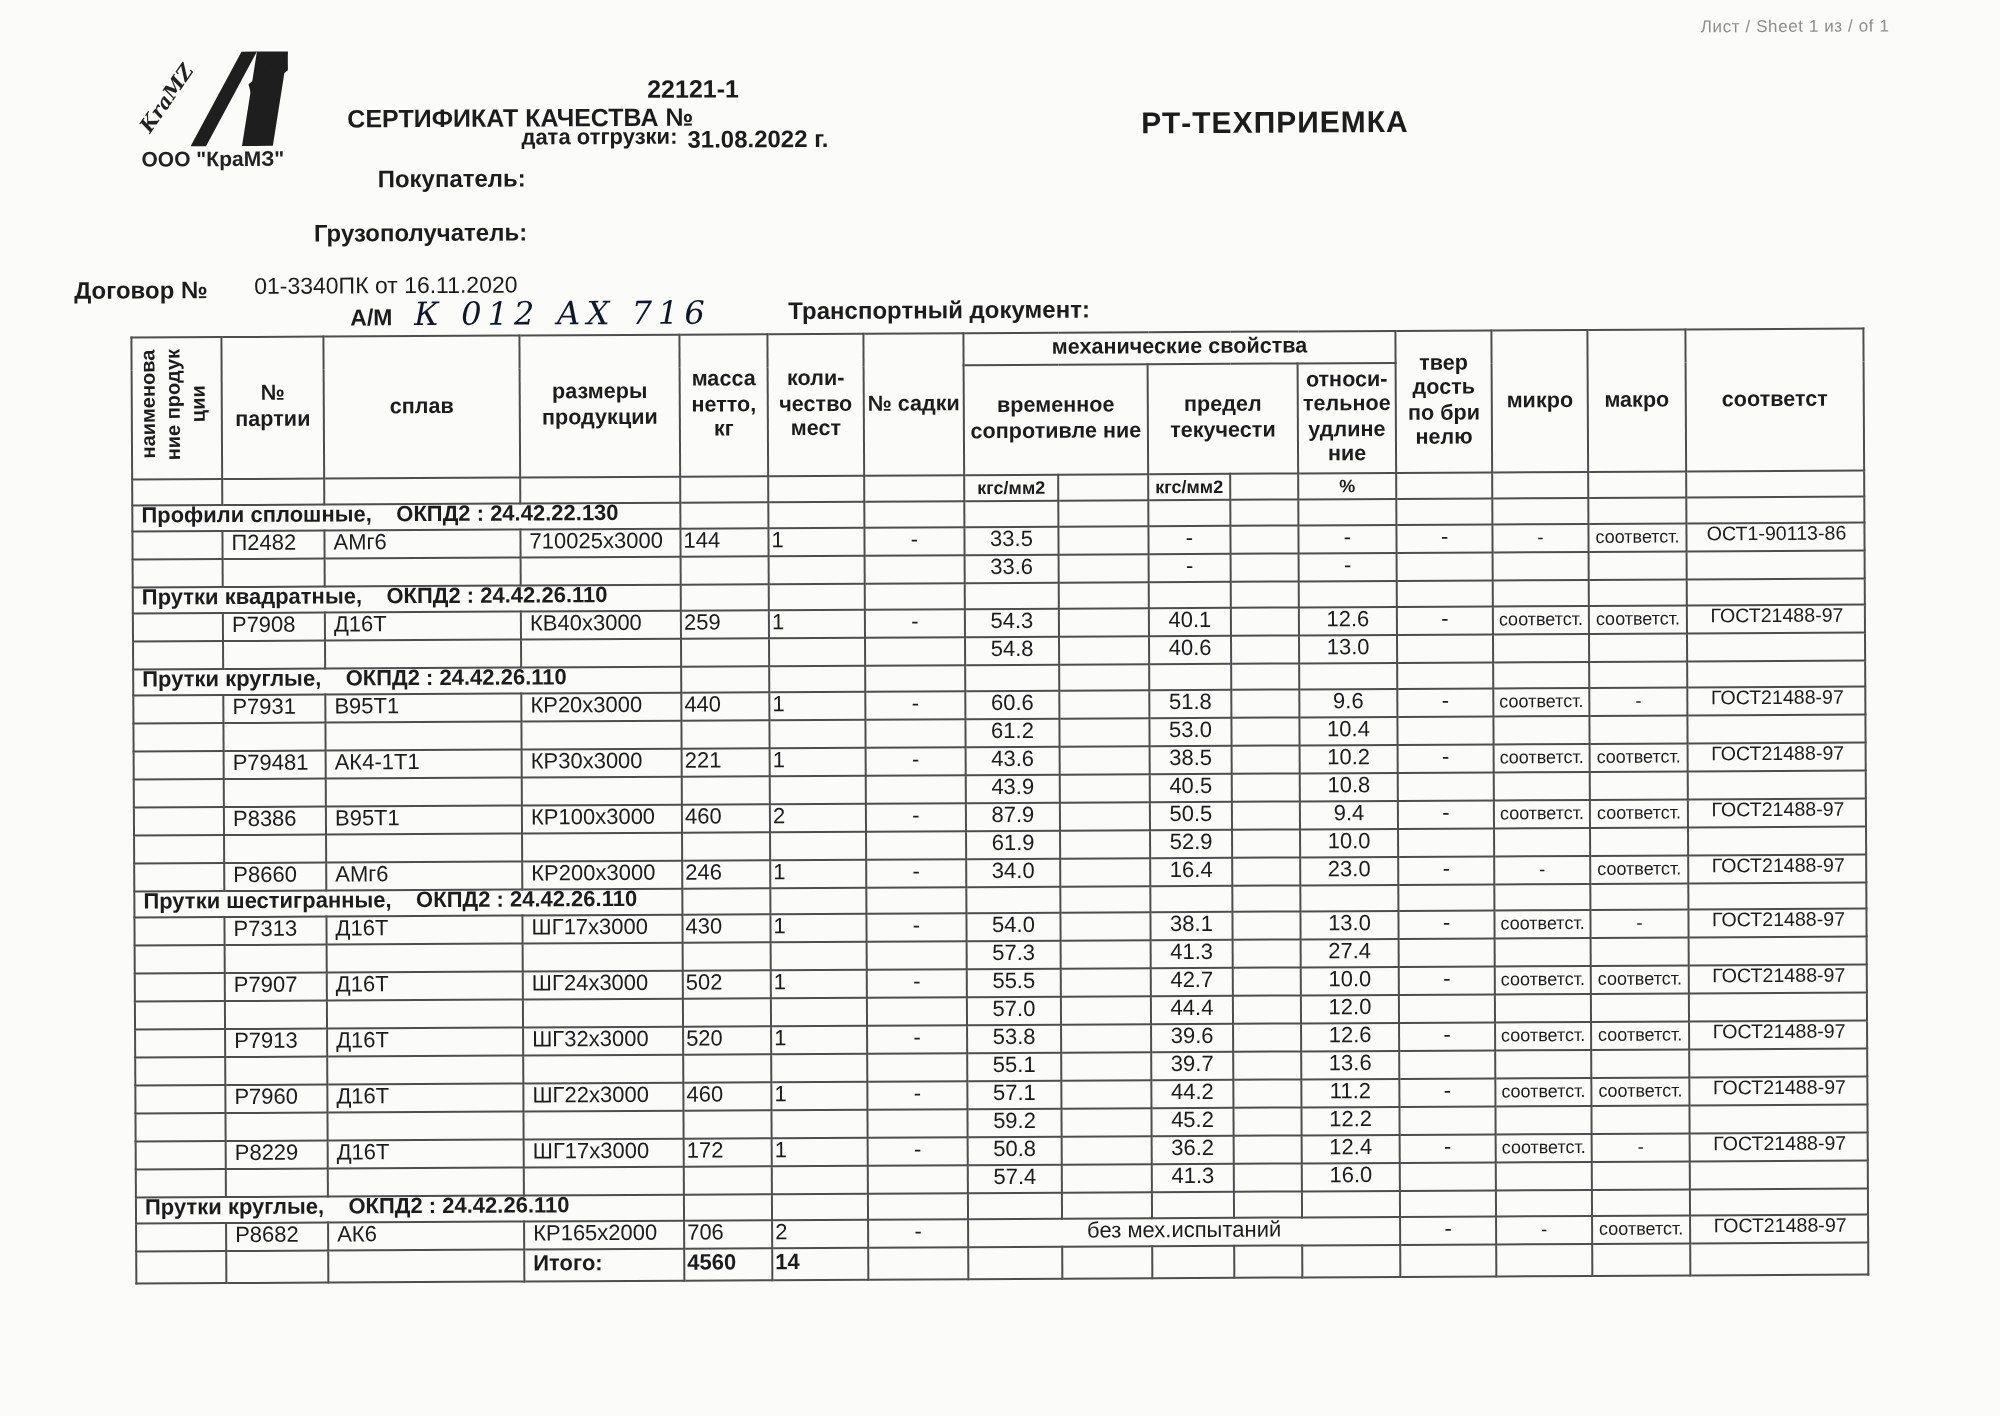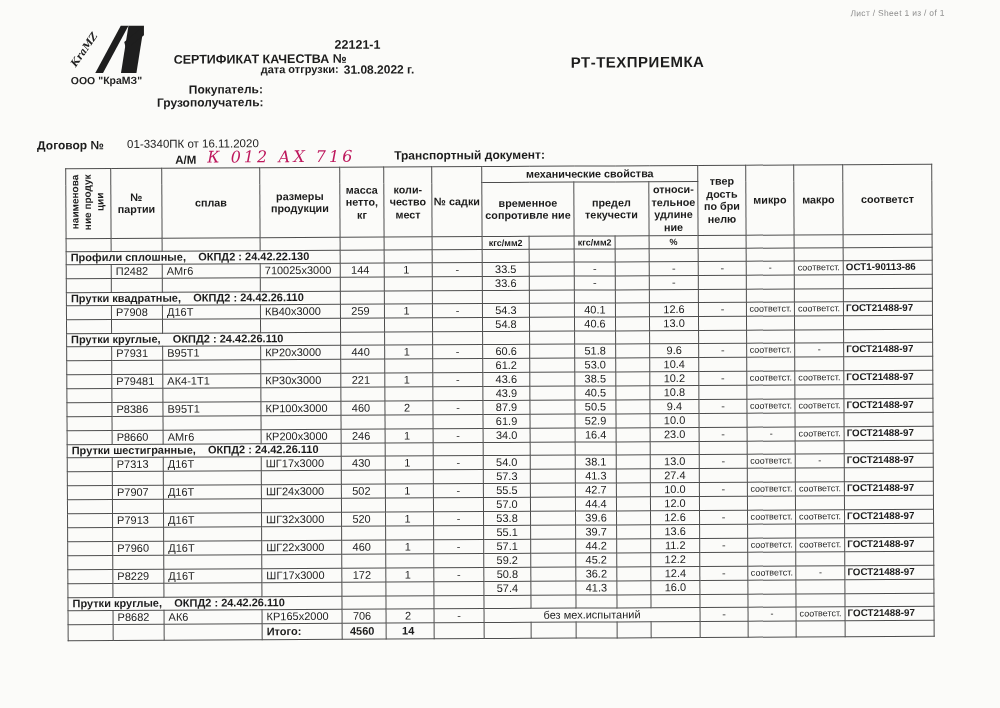--- a/index.html
+++ b/index.html
@@ -23,33 +23,33 @@
   .logo{left:68px;top:16px;width:120px;height:72px;}
   .logo svg{position:absolute;left:20px;top:2px;}
   .logo-brand{
     position:absolute;left:-2px;top:26px;
     font-family:"DejaVu Serif",serif;font-style:italic;font-weight:bold;
     font-size:10px;transform:rotate(-55deg);color:#222;
   }
   .logo-company{position:absolute;left:4px;top:56px;font-size:10.5px;font-weight:bold;color:#222;}
 
   .title-label{left:175px;top:37px;font-size:12.5px;margin-top:14px;}
-  .title-number{left:336px;top:37px;font-size:12.5px;}
+  .title-number{left:325px;top:37px;font-size:12.5px;}
   .ship-label{left:262px;top:62px;font-size:11px;}
   .ship-value{left:345px;top:62px;font-size:12px;text-align:right;}
   .buyer{left:190px;top:81px;font-size:12px;}
-  .consignee{left:158px;top:94px;font-size:12px;}
+  .consignee{left:158px;top:108px;font-size:12px;}
   .acceptance{left:572px;top:54px;font-size:15px;letter-spacing:.5px;}
   .contract-label{left:38px;top:136px;font-size:12px;}
   .contract-value{left:128px;top:136px;font-size:11.5px;}
   .vehicle-label{left:176px;top:152px;font-size:11.5px;}
   .vehicle-value{
     left:208px;top:146px;
     font-family:"DejaVu Serif",serif;font-style:italic;
-    font-size:16px;letter-spacing:3px;color:#be185d;
+    font-size:16px;letter-spacing:3px;color:#0f172a;
   }
   .transport-label{left:395px;top:148px;font-size:12px;}
 
   
   .cert-table{
     position:absolute;left:66px;top:166px;width:866px;
     border-collapse:collapse;table-layout:fixed;
   }
   .cert-table th,.cert-table td{
     border:1px solid #4e4e4e;
@@ -61,24 +61,24 @@
   .cert-table th{font-weight:bold;white-space:normal;line-height:12.5px;font-size:10.8px;}
   tr.hdr-mech th{height:15px;}
   tr.hdr-sub th{height:52px;}
   tr.units td{height:12px;font-size:9px;font-weight:bold;line-height:10px;margin-top:29px;}
   th.vert{vertical-align:middle;}
   th.vert span{
     display:inline-block;writing-mode:vertical-rl;transform:rotate(180deg);
     white-space:normal;font-size:10px;line-height:12.5px;height:66px;font-weight:bold;
   }
   td.tl{text-align:left;padding-left:4px;}
-  td.tr{text-align:center;padding-right:5px;}
+  td.tr{text-align:left;padding-right:5px;}
   td.group{text-align:left;padding-left:4px;font-weight:bold;}
   td.sm{font-size:9px;}
-  td.std{font-size:9.8px;text-align:left;padding-left:2px;font-weight:bold;}
+  td.std{font-size:9.8px;text-align:center;padding-left:2px;}
   td.bold{font-weight:bold;}
   tr.group-row td{height:12px;line-height:11px;}
   tr.totals-row td{height:15px;}
 </style>
 </head>
 <body>
 
 <div class="scan">
 
   <div class="abs sheet-label">Лист / Sheet  1 из / of  1</div>

